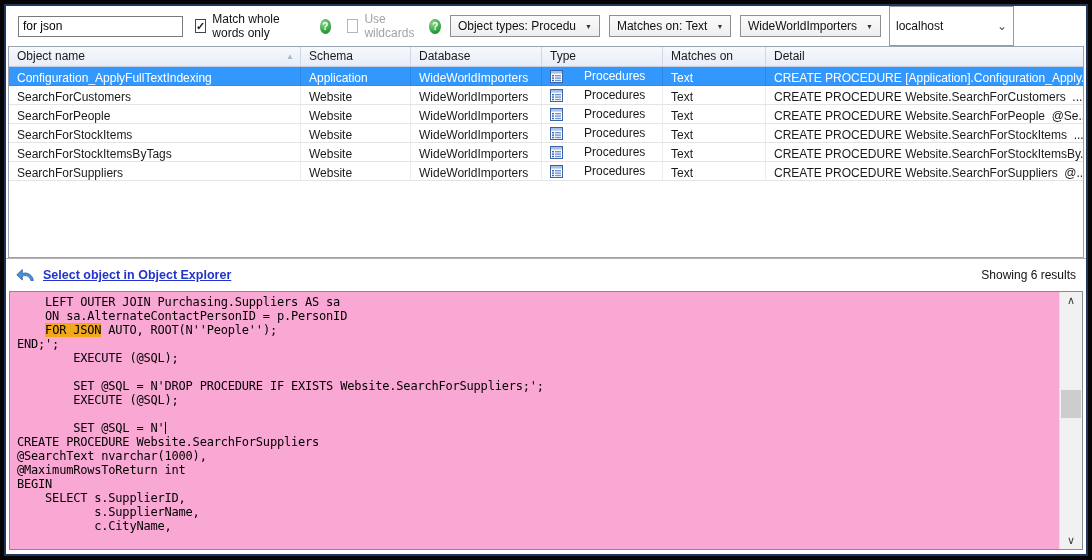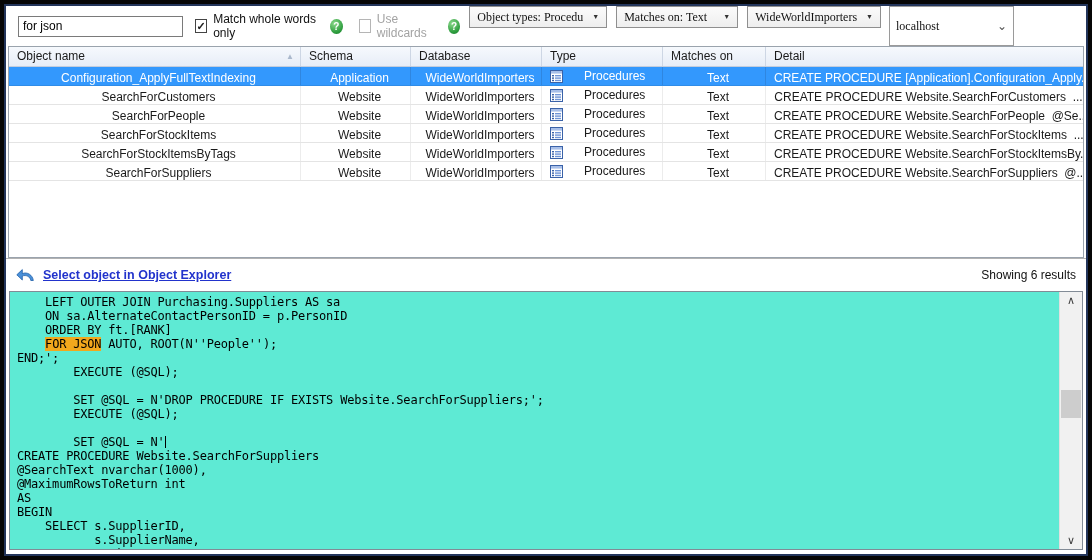--- a/index.html
+++ b/index.html
@@ -19,44 +19,44 @@
   .cb-label.disabled { color:#a3a3a3; }
   .help-icon { width:15px; height:15px; border-radius:50%; margin-left:8px;
     background:radial-gradient(circle at 35% 30%, #8bd98b, #2f9e3f 65%, #157a28);
     color:#fff; font-size:10px; font-weight:bold; display:inline-flex; align-items:center; justify-content:center; }
   .dd { height:22px; border:1px solid #8f8f8f; background:linear-gradient(#fbfbfb,#eeeeee); display:flex; align-items:center; padding:0 7px; margin-left:9px; cursor:default; }
   .dd-label { font-size:12px; color:#111; white-space:nowrap; }
   .dd-arrow { font-size:7px; color:#333; margin-left:9px; }
   .combo { width:125px; height:40px; border:1px solid #9a9a9a; background:#fff; display:flex; align-items:center; padding:0 6px; margin-left:8px; }
   .combo .dd-label { flex:1; }
   .combo-chevron { font-size:12px; color:#555; line-height:0.4; }
-  .dd-cluster { display:flex; align-items:flex-start; margin-left:auto; margin-right:72px;font-family:Liberation Serif, serif; }
+  .dd-cluster { display:flex; align-items:center; margin-left:auto; margin-right:72px; }
 
   
   .grid { flex:0 0 212px; margin:0 2px; border:1px solid #9aa3ad; display:flex; flex-direction:column; overflow:hidden; background:#0ea5e9; }
   .grid-row, .grid-header { display:grid; grid-template-columns:292px 110px 131px 121px 103px 1fr; }
   .grid-header { flex:0 0 20px; background:linear-gradient(#f6f9fd,#e7edf7); border-bottom:1px solid #c3cddd; }
   .hcell { font-size:12px; color:#1a1a1a; padding:2px 0 0 8px; border-right:1px solid #cdd6e4; position:relative; white-space:nowrap; overflow:hidden; }
   .hcell:last-child { border-right:none; }
   .sort-glyph { position:absolute; right:6px; top:5px; font-size:8px; color:#aab8cc; }
   .grid-row { flex:0 0 22px; border-bottom:1px solid #e4e4e4; background:#fff; }
-  .cell { font-size:12px; color:#1a1a1a; padding:4px 0 0 8px; border-right:1px solid #ececec; white-space:pre; overflow:hidden;text-align:center; }
+  .cell { font-size:12px; color:#1a1a1a; padding:4px 0 0 8px; border-right:1px solid #ececec; white-space:pre; overflow:hidden; }
   .cell:last-child { border-right:none; }
   .cell.type { display:flex; align-items:center; gap:21px; padding-top:0; }
   .grid-row.selected { background:var(--selection-blue,#3398fd); border-bottom-color:#2f8ce8; }
   .grid-row.selected .cell { color:#fff; border-right-color:#2f86e0; }
   .grid-empty { flex:1; background:#fff; }
 
   
   .actionbar { flex:0 0 33px; border-top:1px solid #b2b2b2; display:flex; align-items:center; padding:0 10px 0 10px; background:#fff; }
   .obj-link { font-size:12.5px; font-weight:bold; color:var(--link-blue,#2233cc); text-decoration:underline; margin-left:8px; cursor:pointer; }
   .results-count { margin-left:auto; font-size:12px; color:#111; }
 
   
-  .codewrap { flex:1; margin:0 3px 4px 3px; border:1px solid #828b96; position:relative; background:#5eead4; overflow:hidden; }
+  .codewrap { flex:1; margin:0 3px 4px 3px; border:1px solid #828b96; position:relative; background:#f9a8d4; overflow:hidden; }
   .code-pane { position:absolute; inset:0 23px 0 0; overflow:hidden; padding:3px 0 0 7px; }
   .code-line { font-family:"DejaVu Sans Mono", monospace; font-size:12px; line-height:14px; height:14px; white-space:pre; color:#000; letter-spacing:-0.2px; }
   .hl { background:var(--match-orange,#F2A81D); }
   .caret { display:inline-block; width:1px; height:12px; background:#000; vertical-align:-2px; }
   .vscroll { position:absolute; top:0; right:0; bottom:0; width:23px; background:#f1f1f1; border-left:1px solid #e0e0e0; }
   .scroll-arrow { position:absolute; left:0; width:100%; height:17px; display:flex; align-items:center; justify-content:center; font-size:11px; color:#3c3c3c; }
   .scroll-arrow.up { top:0; }
   .scroll-arrow.down { bottom:0; }
   .scroll-thumb { position:absolute; left:1px; right:1px; top:38%; height:11%; background:#cdcdcd; }
 </style>
@@ -248,33 +248,31 @@
         <path d="M17.3 12.5 C16.6 6.8 11 3.6 6.3 5.6 L6.3 1.6 L0.8 6.8 L6.3 12 L6.3 8 C10.2 6.6 14.2 8.6 14.8 12.5 Z" fill="#4a90d9" stroke="#1f5fa8" stroke-width="0.8"></path>
       </svg>
       <a class="obj-link">Select object in Object Explorer</a>
       <span class="results-count">Showing 6 results</span>
     </div>
 
     <div class="codewrap">
       <div class="code-pane">
           <div class="code-line">    LEFT OUTER JOIN Purchasing.Suppliers AS sa</div>
           <div class="code-line">    ON sa.AlternateContactPersonID = p.PersonID</div>
-          <div class="code-line">    ORDER BY ft.[RANK]</div>
           <div class="code-line">    <span class="hl">FOR JSON</span> AUTO, ROOT(N''People'');</div>
           <div class="code-line">END;';</div>
           <div class="code-line">        EXECUTE (@SQL);</div>
           <div class="code-line"></div>
           <div class="code-line">        SET @SQL = N'DROP PROCEDURE IF EXISTS Website.SearchForSuppliers;';</div>
           <div class="code-line">        EXECUTE (@SQL);</div>
           <div class="code-line"></div>
           <div class="code-line">        SET @SQL = N'<span class="caret"></span></div>
           <div class="code-line">CREATE PROCEDURE Website.SearchForSuppliers</div>
           <div class="code-line">@SearchText nvarchar(1000),</div>
           <div class="code-line">@MaximumRowsToReturn int</div>
-          <div class="code-line">AS</div>
           <div class="code-line">BEGIN</div>
           <div class="code-line">    SELECT s.SupplierID,</div>
           <div class="code-line">           s.SupplierName,</div>
           <div class="code-line">           c.CityName,</div>
         </div>
       <div class="vscroll">
         <div class="scroll-arrow up">∧</div>
         <div class="scroll-thumb"></div>
         <div class="scroll-arrow down">∨</div>
       </div>

